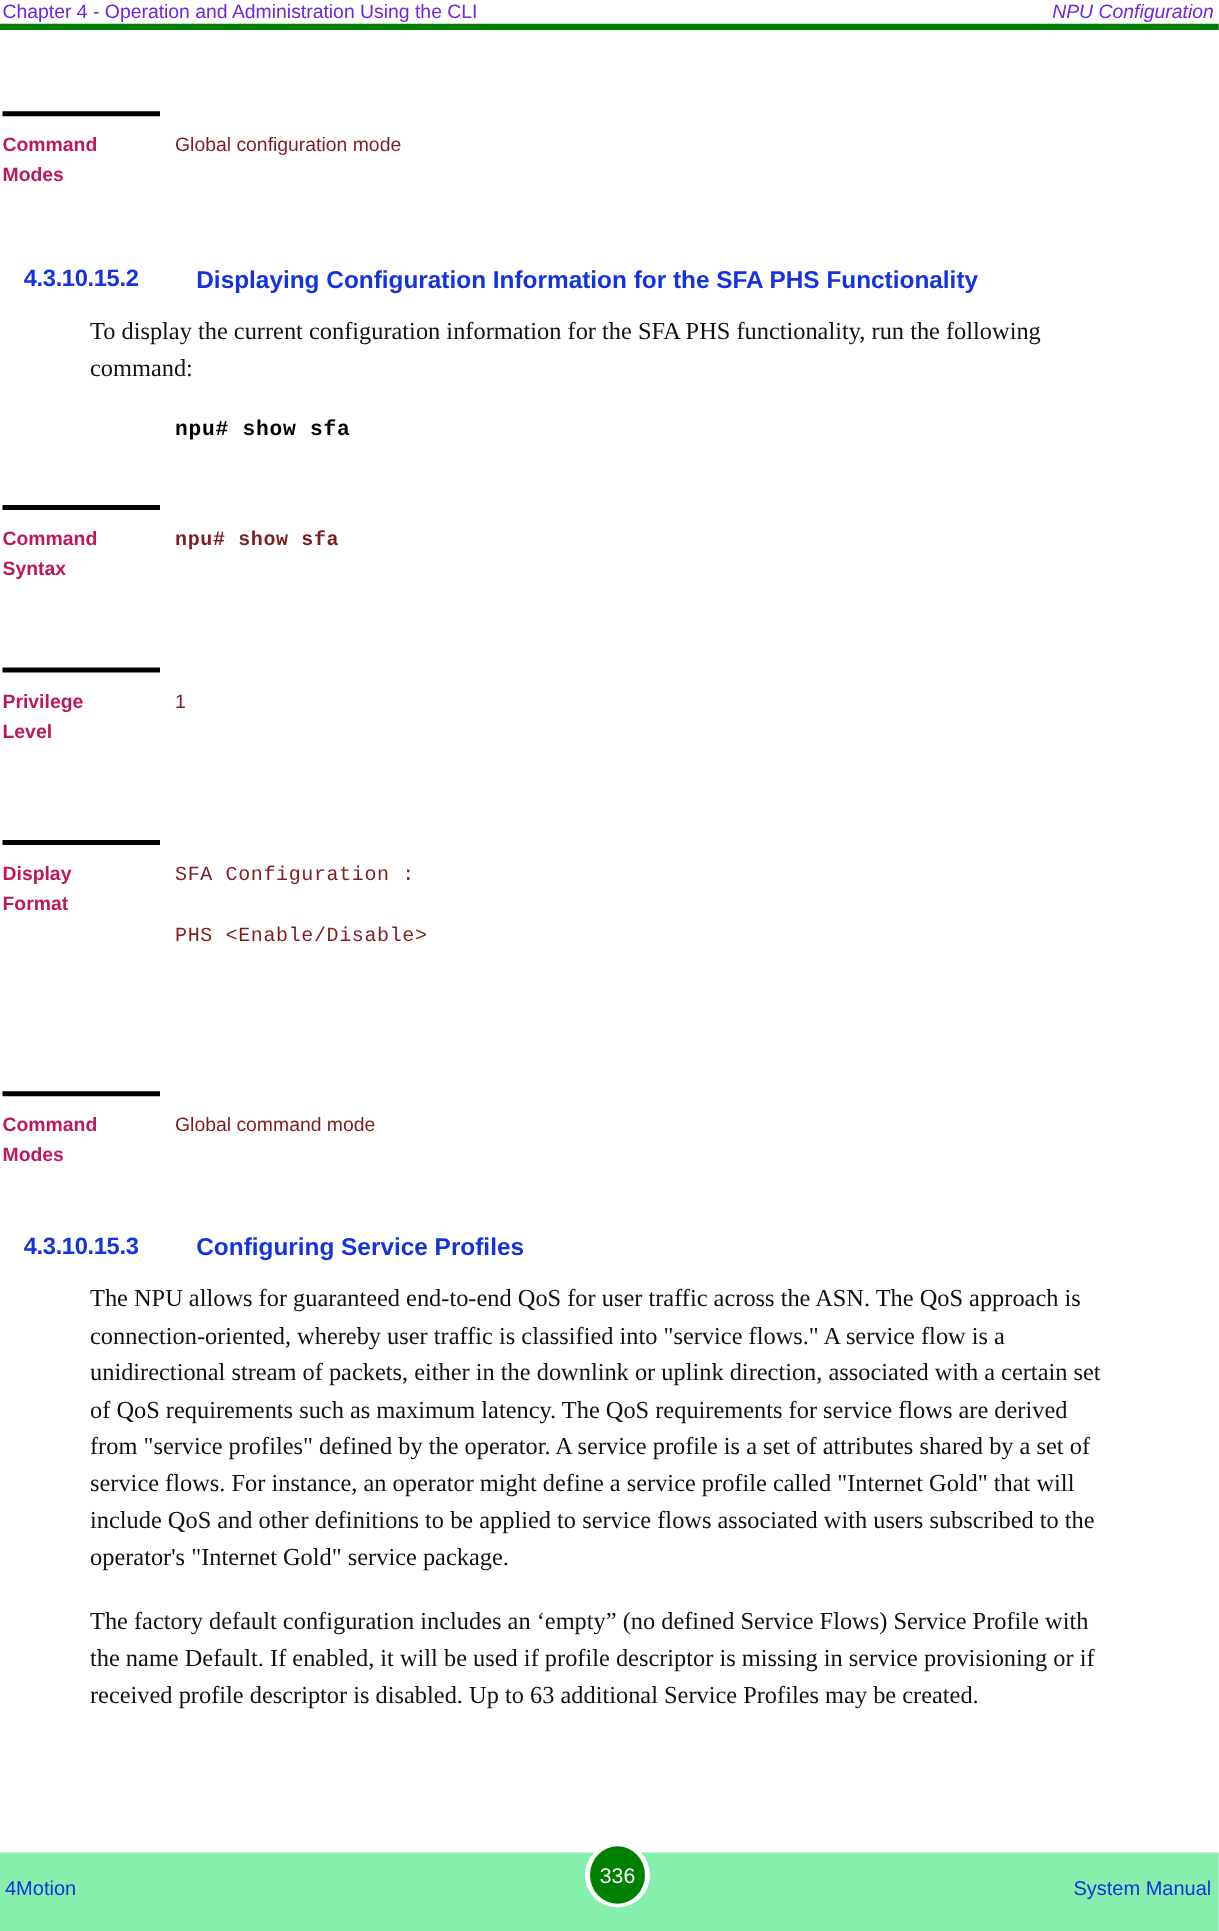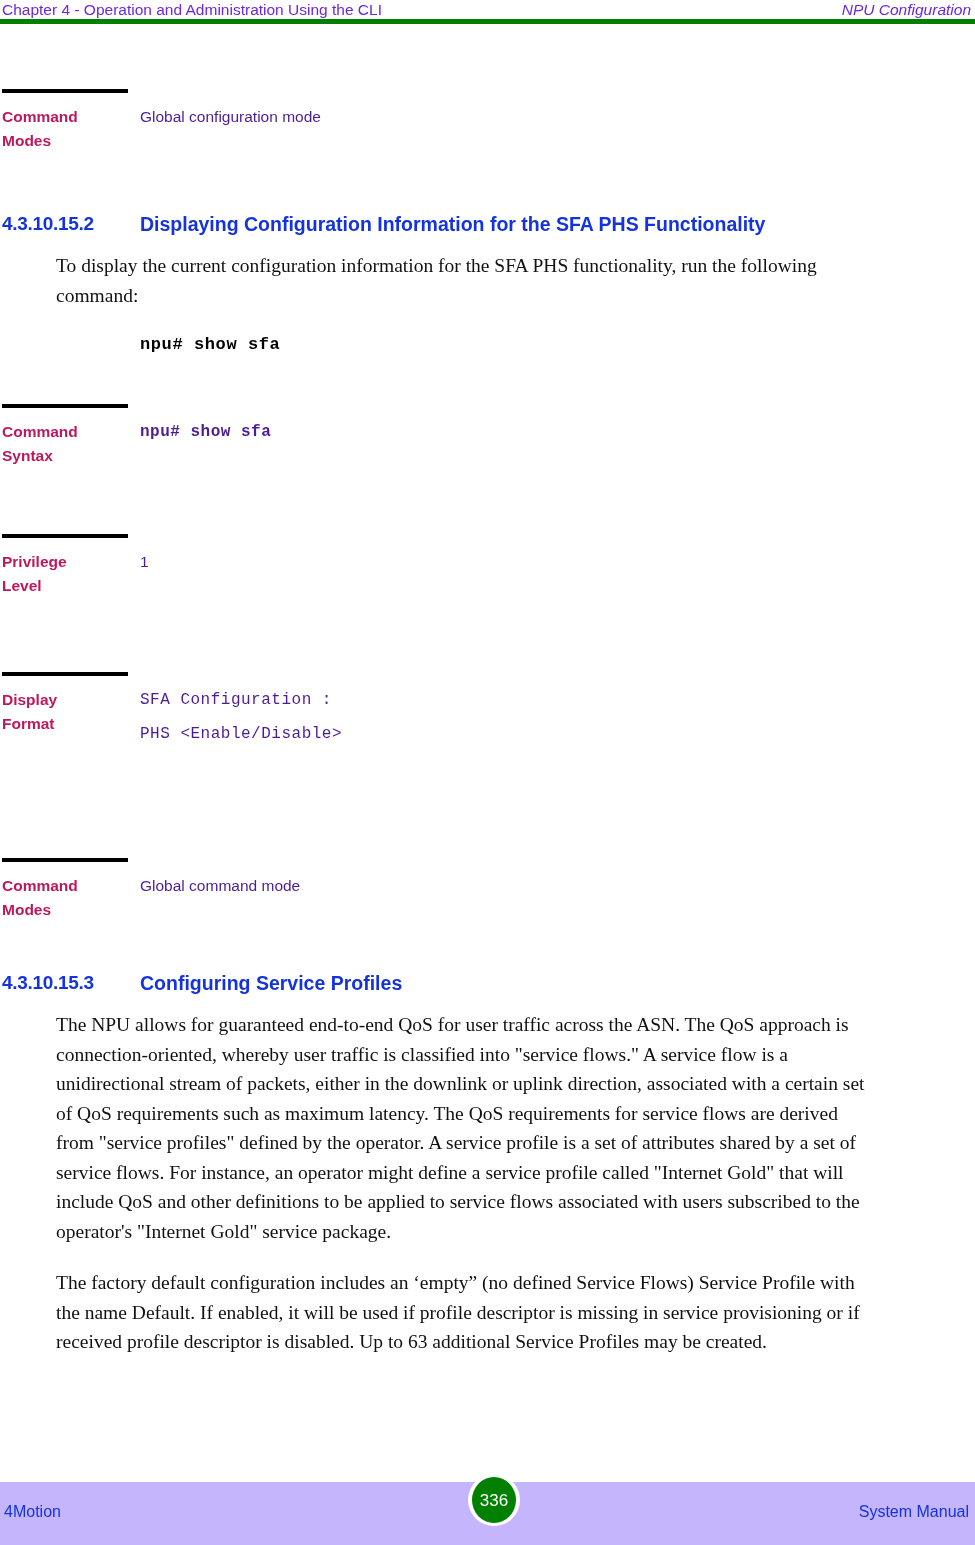--- a/index.html
+++ b/index.html
@@ -79,48 +79,48 @@
     color: #be185d;
   }
   .def-row .def-value {
     flex: 1 1 auto;
     box-sizing: border-box;
     padding-top: 16px;
     padding-right: 8px;
     font-family: "Liberation Sans", sans-serif;
     font-size: 15.5px;
     line-height: 24px;
-    color: #4c1d95;
+    color: #7f1d1d;
   }
   .def-row .def-value.mono-bold {
     font-family: "Liberation Mono", monospace;
     font-weight: bold;
     font-size: 16px;
     letter-spacing: 0.5px;
   }
   .def-row .def-value.mono {
     font-family: "Liberation Mono", monospace;
     font-weight: normal;
     font-size: 16px;
     letter-spacing: 0.5px;
   }
   .def-row .def-value .mono-line { display: block; }
-  .def-row .def-value .mono-line + .mono-line { margin-top: 10px; }
+  .def-row .def-value .mono-line + .mono-line { margin-top: 25px; }
 
   .row-gap-1 { height: 58px; }
   .row-gap-2 { height: 66px; }
   .row-gap-3 { height: 74px; }
   .row-gap-4 { height: 112px; }
   .row-gap-5 { height: 48px; }
 
   
   .section {
     position: relative;
     display: flex;
-    margin-left: 2px;
+    margin-left: 19px;
   }
   .section .sec-num {
     width: 138px;
     flex: 0 0 138px;
     font-family: "Liberation Sans", sans-serif;
     font-weight: bold;
     font-size: 19px;
     line-height: 26px;
     color: #1433DE;
     white-space: nowrap;
@@ -131,21 +131,21 @@
     font-family: "Liberation Sans", sans-serif;
     font-weight: bold;
     font-size: 19.5px;
     line-height: 26px;
     color: #1433DE;
     padding-right: 10px;
   }
 
   
   .body-block {
-    margin-left: 56px;
+    margin-left: 72px;
     width: 810px;
   }
   .body-text {
     font-family: "Liberation Serif", serif;
     font-size: 19.5px;
     line-height: 29.5px;
     color: #111111;
     margin: 0;
     text-align: left;
   }
@@ -165,21 +165,21 @@
   .spacer-md { height: 24px; }
   .spacer-lg { height: 34px; }
 
   
   .page-footer {
     position: absolute;
     left: 0;
     bottom: 0;
     width: 975px;
     height: 63px;
-    background: #c4b5fd;
+    background: #86efac;
   }
   .page-footer .ftr-left,
   .page-footer .ftr-right {
     position: absolute;
     top: 20px;
     font-family: "Liberation Sans", sans-serif;
     font-size: 16px;
     line-height: 20px;
     color: #1433DE;
     white-space: nowrap;

